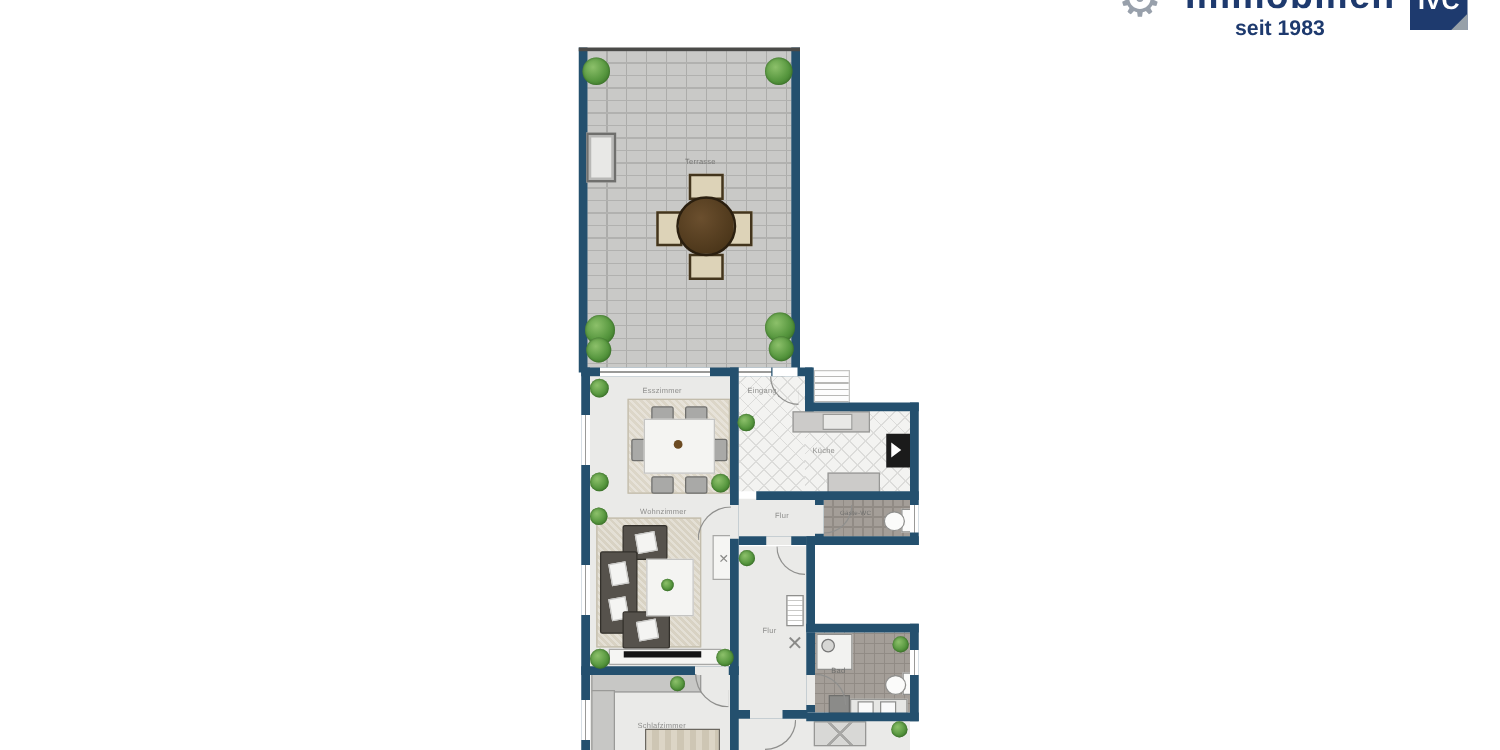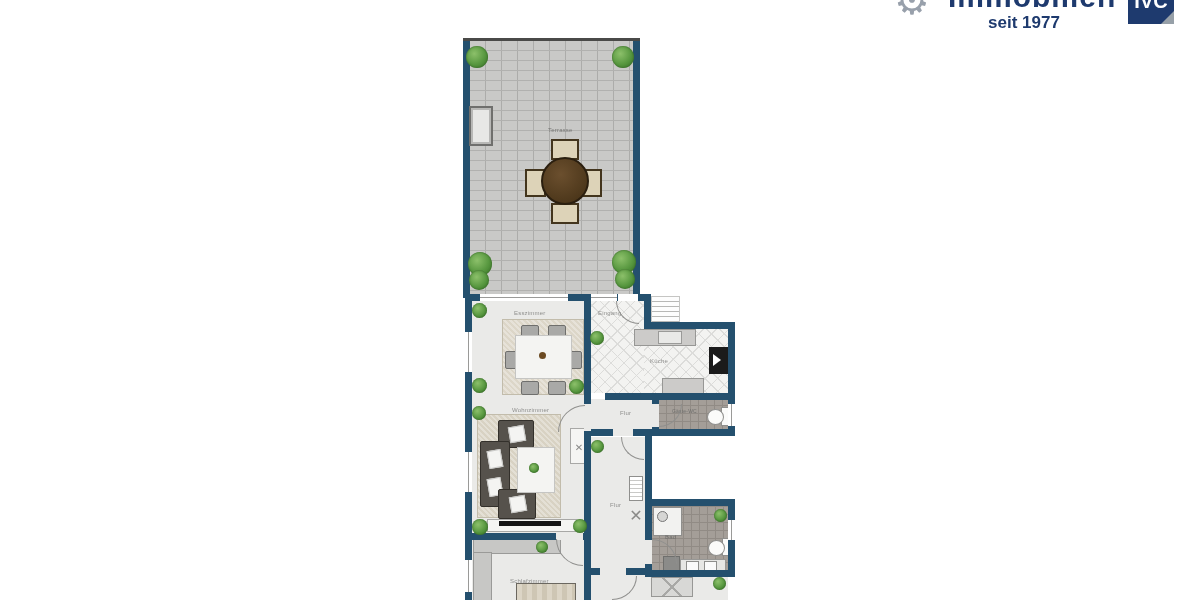--- a/index.html
+++ b/index.html
@@ -73,21 +73,21 @@
 
 <div id="canvas">
 
   <div class="a" style="left:880px;top:0;width:320px;height:50px;">
     <div class="a gear" style="left:14px;top:-20px;">⚙</div>
     <div class="a brand" style="left:68px;top:-18px;">Immobilien</div>
     <div class="a badge" style="left:248px;top:-22px;width:46px;height:46px;">
       <span>IVC</span>
       <div class="a fold" style="right:0;bottom:0;"></div>
     </div>
-    <div class="a tagline" style="left:108px;top:14px;">seit 1977</div>
+    <div class="a tagline" style="left:108px;top:14px;">seit 1983</div>
   </div>
 
   <div class="a paving" style="left:470px;top:41px;width:163px;height:256px;"></div>
   <div class="a wall" style="left:463px;top:38px;width:7px;height:260px;"></div>
   <div class="a wall" style="left:633px;top:38px;width:7px;height:260px;"></div>
   <div class="a" style="left:463px;top:38px;width:177px;height:3px;background:#4a4a48;"></div>
   <div class="a planter" style="left:469px;top:106px;width:20px;height:36px;"></div>
 
   <div class="a tchair" style="left:551px;top:139px;width:24px;height:17px;"></div>
   <div class="a tchair" style="left:551px;top:203px;width:24px;height:17px;"></div>

